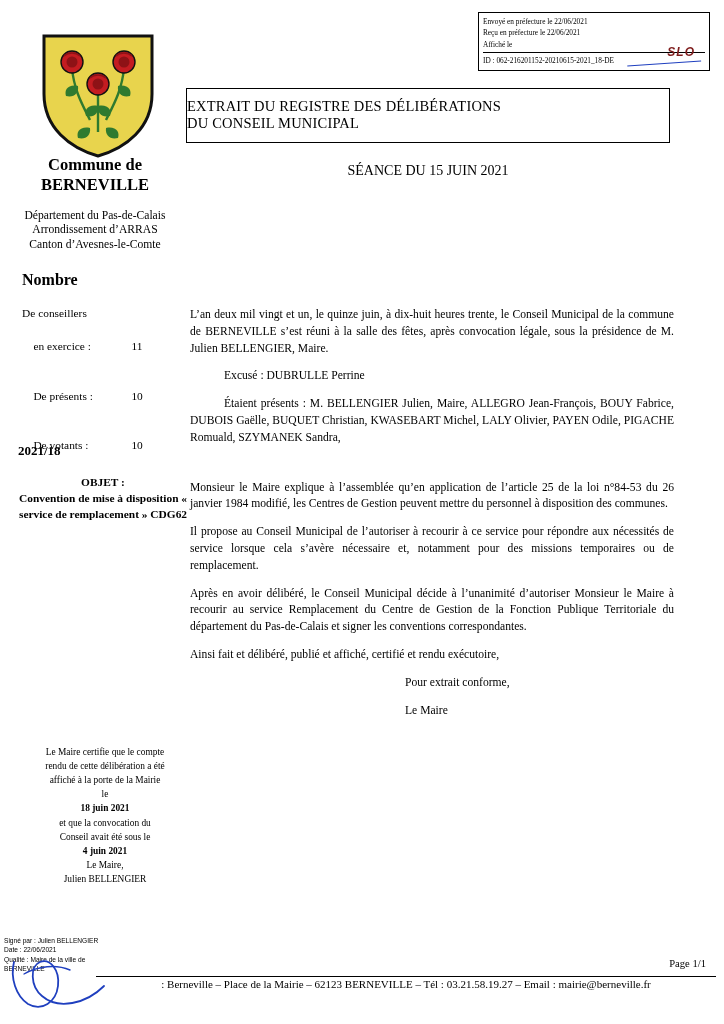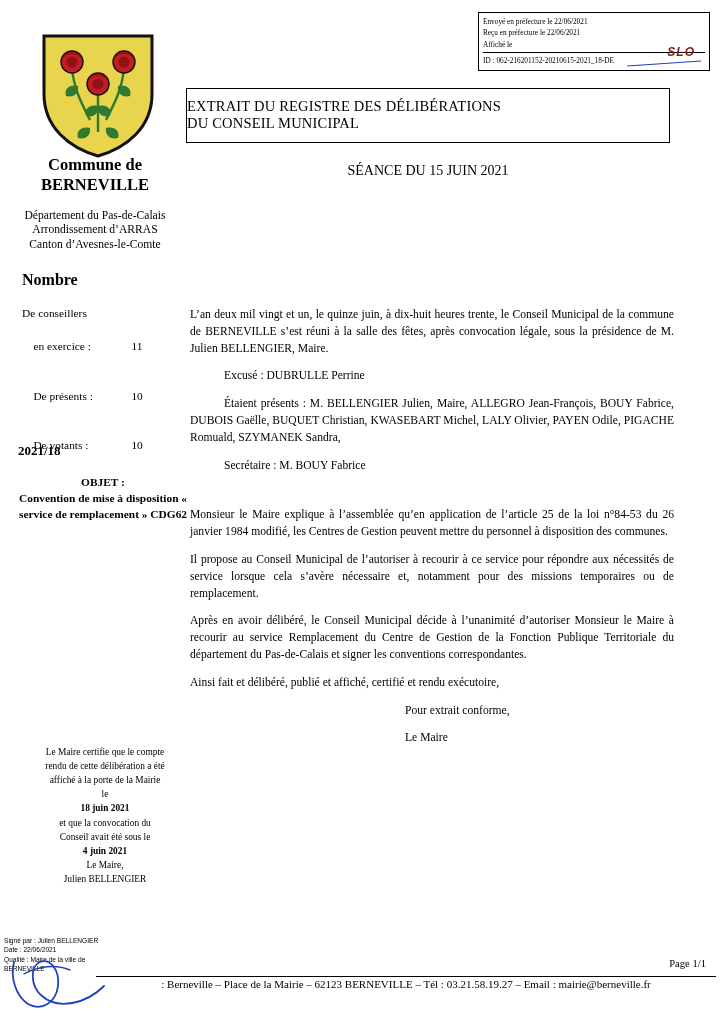--- a/index.html
+++ b/index.html
@@ -301,21 +301,20 @@
   <div class="t1">EXTRAIT DU REGISTRE DES DÉLIBÉRATIONS</div>
   <div class="t2">DU CONSEIL MUNICIPAL</div>
 </div>
 
 <div class="seance">SÉANCE DU 15 JUIN 2021</div>
 
 <div class="body">
   <p>L’an deux mil vingt et un, le quinze juin, à dix-huit heures trente, le Conseil Municipal de la commune de BERNEVILLE s’est réuni à la salle des fêtes, après convocation légale, sous la présidence de M. Julien BELLENGIER, Maire.</p>
   <p class="ind">Excusé : DUBRULLE Perrine</p>
   <p class="ind">Étaient présents : M. BELLENGIER Julien, Maire, ALLEGRO Jean-François, BOUY Fabrice, DUBOIS Gaëlle, BUQUET Christian,  KWASEBART Michel, LALY Olivier, PAYEN Odile, PIGACHE Romuald, SZYMANEK Sandra,</p>
-  <p class="ind">Secrétaire : M. BOUY Fabrice</p>
   <div class="gap-1"></div>
   <p>Monsieur le Maire explique à l’assemblée qu’en application de l’article 25 de la loi n°84-53 du 26 janvier 1984 modifié, les Centres de Gestion peuvent mettre du personnel à disposition des communes.</p>
   <p>Il propose au Conseil Municipal de l’autoriser à recourir à ce service pour répondre aux nécessités de service lorsque cela s’avère nécessaire et, notamment pour des missions temporaires ou de remplacement.</p>
   <p>Après en avoir délibéré, le Conseil Municipal décide à l’unanimité d’autoriser Monsieur le Maire à recourir au service Remplacement du Centre de Gestion de la Fonction Publique Territoriale du département du Pas-de-Calais et signer les conventions correspondantes.</p>
   <p>Ainsi fait et délibéré, publié et affiché, certifié et rendu exécutoire,</p>
   <p class="center-ind">Pour extrait conforme,</p>
   <p class="center-ind2">Le Maire</p>
 </div>
 
 <div class="certif">

